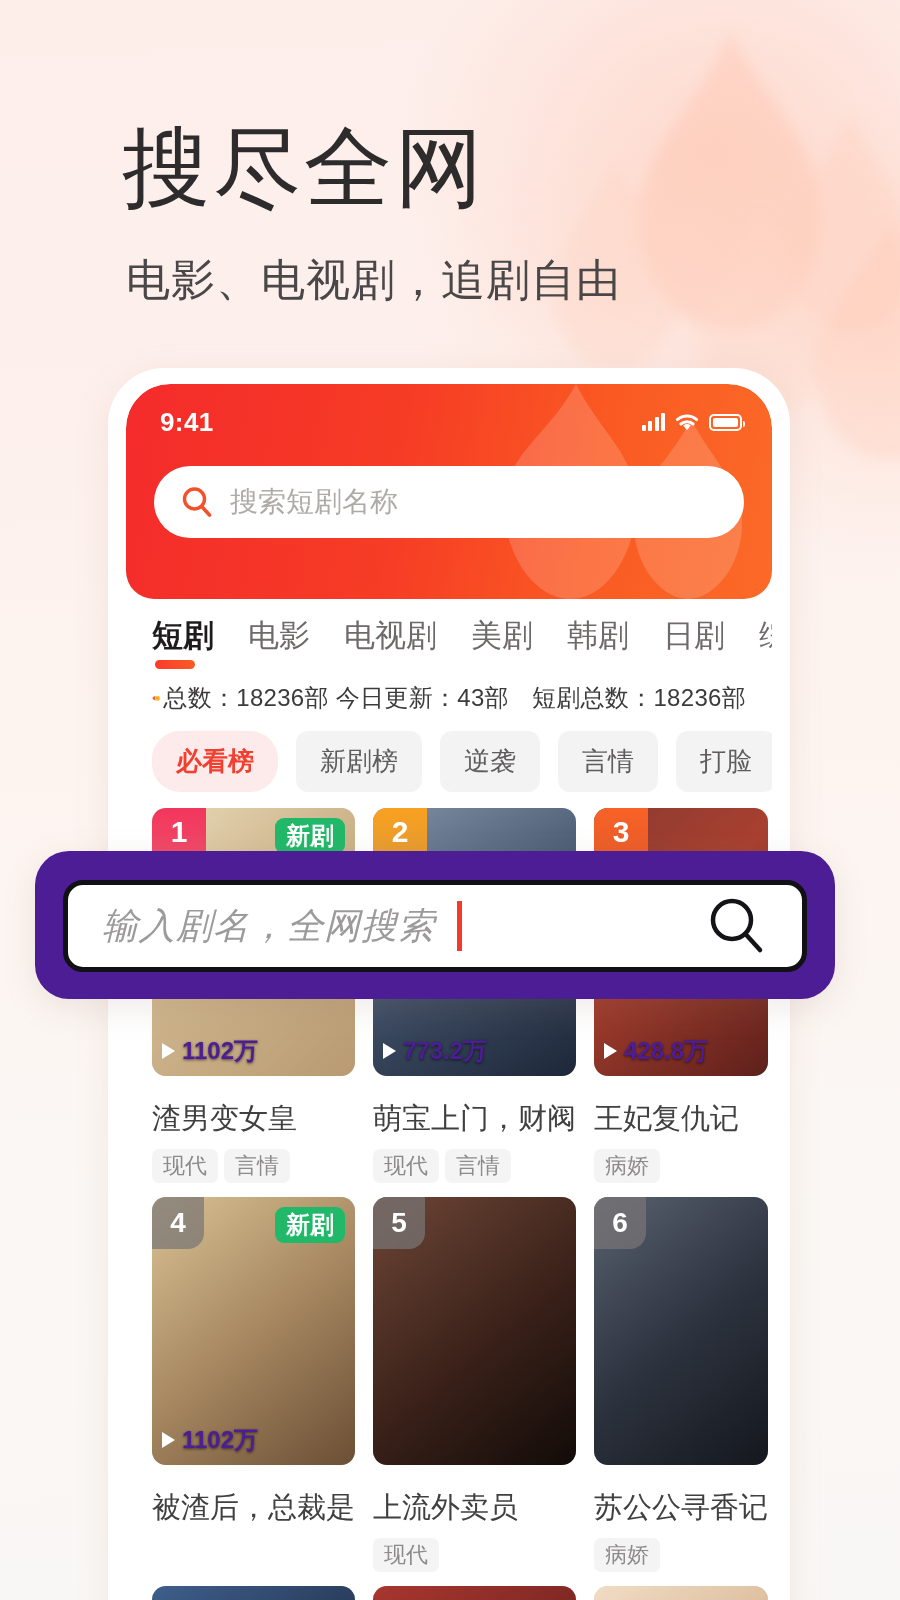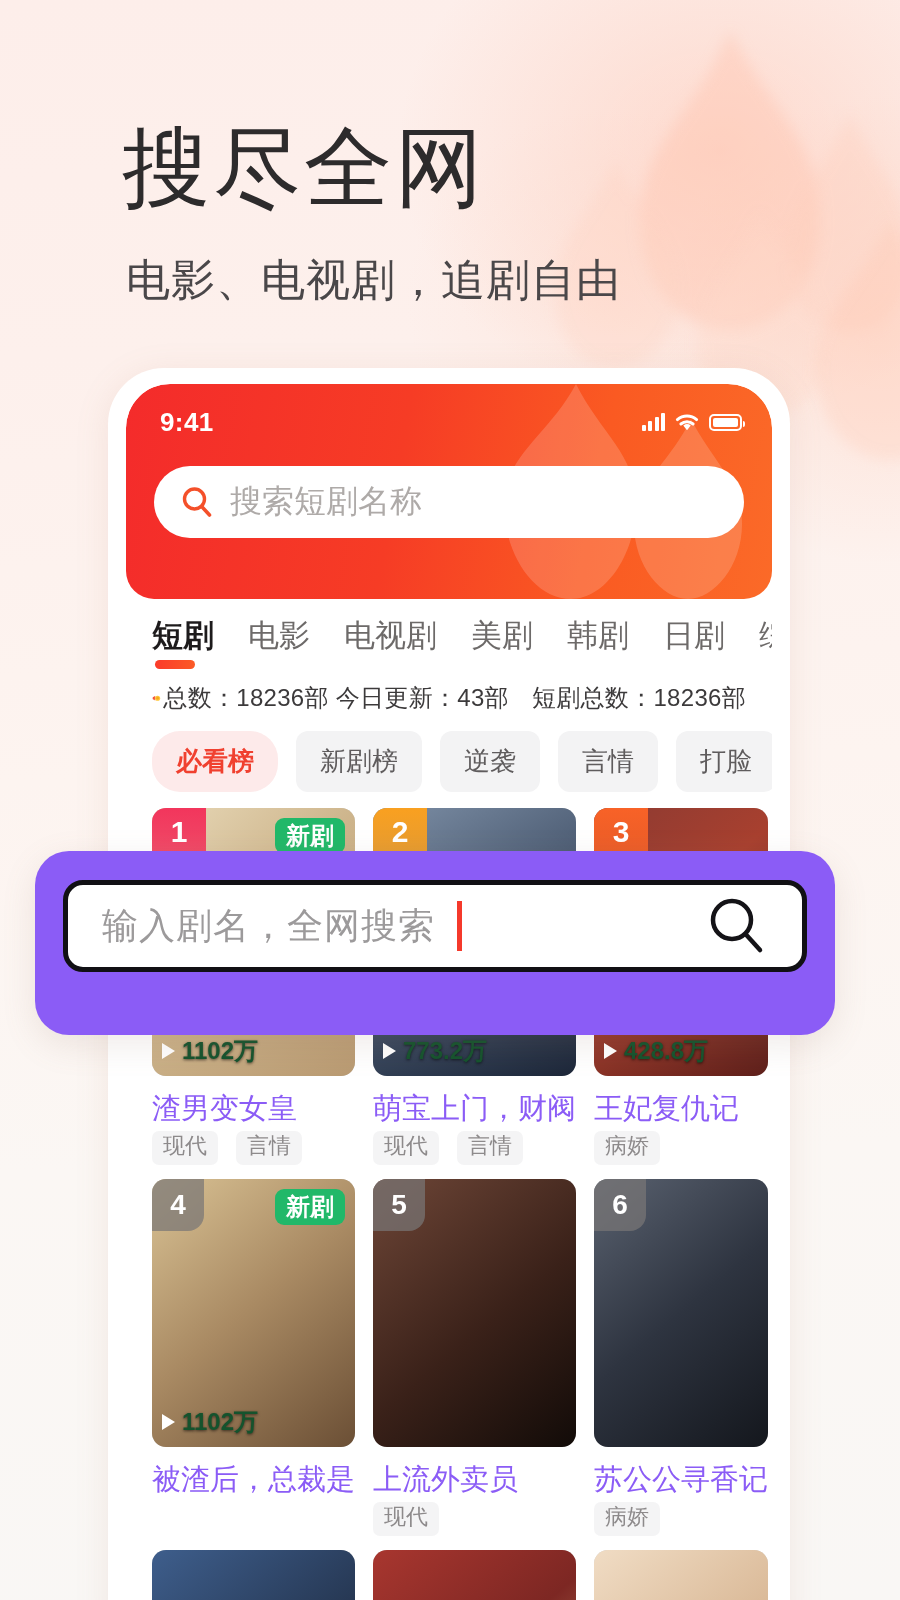--- a/index.html
+++ b/index.html
@@ -82,21 +82,21 @@
   }
   .batt::after{content:"";position:absolute;right:-5px;top:5px;width:2.5px;height:6px;background:#fff;border-radius:0 2px 2px 0;}
   .batt i{display:block;height:100%;width:100%;background:#fff;border-radius:2px;}
 
   .app-search {
     position:relative; z-index:3;
     margin:22px 28px 0 28px;
     height:72px; background:#fff; border-radius:36px;
     display:flex; align-items:center; padding:0 26px; gap:16px;
   }
-  .app-search .ph { color:#aeaaa8; font-size:32px; }
+  .app-search .ph { color:#aeaaa8; font-size:28px; }
 
   
   .tabs {
     position:relative;
     margin-top:16px; padding:0 26px;
     display:flex; align-items:flex-start; gap:34px;
     white-space:nowrap; overflow:hidden;
   }
   .tab { font-size:31px; color:#6d6a69; position:relative; padding-bottom:12px; flex:none; }
   .tab.active { color:#1d1b1c; font-weight:bold; }
@@ -151,45 +151,46 @@
     display:flex; align-items:center; justify-content:center;
     border-radius:12px 0 16px 0; z-index:4;
   }
   .new-badge {
     position:absolute; right:10px; top:10px; z-index:4;
     background:#21b869; color:#fff; font-size:24px; font-weight:bold;
     border-radius:9px; padding:6px 11px; line-height:1;
   }
   .plays {
     position:absolute; left:10px; bottom:9px; z-index:4;
-    color:#14532d; font-size:24px; font-weight:bold;
+    color:#4c1d95; font-size:24px; font-weight:bold;
     display:flex; align-items:center; gap:7px;
     text-shadow:0 1px 3px rgba(0,0,0,.6);
   }
   .plays .tri {
     width:0;height:0;border-left:13px solid #fff;
     border-top:8px solid transparent;border-bottom:8px solid transparent;
   }
   .c-title {
-    margin-top:13px; font-size:29px; color:#8b5cf6;
+    margin-top:23px; font-size:29px; color:#404040;
     white-space:nowrap; overflow:hidden;
   }
-  .c-tags { margin-top:2px; display:flex; gap:18px;font-family:Liberation Mono, monospace; }
+  .c-tags { margin-top:10px; display:flex; gap:6px; }
   .c-tags span {
     background:#f4f4f5; color:#8d8a8b; font-size:22px;
     border-radius:7px; padding:6px 11px; line-height:1;
   }
 
   
   .overlay {
     position:absolute; left:35px; top:851px;
-    width:800px; height:184px;
-    background:#8b5cf6; border-radius:34px;
+    width:800px; height:148px;
+    background:#4c1d95; border-radius:34px;
     box-shadow:0 10px 34px rgba(140,110,100,.14);
     z-index:40;
+    font-style:italic;
   }
   .overlay-box {
     position:absolute; left:28px; top:29px; right:28px; height:92px;
     border:5px solid #111014; border-radius:20px;
     display:flex; align-items:center; padding:0 34px;
     background:#fff;
   }
   .overlay-ph { font-size:36px; color:#9c9a9b; letter-spacing:1px; }
   .caret {
     display:inline-block; width:5px; height:50px;

